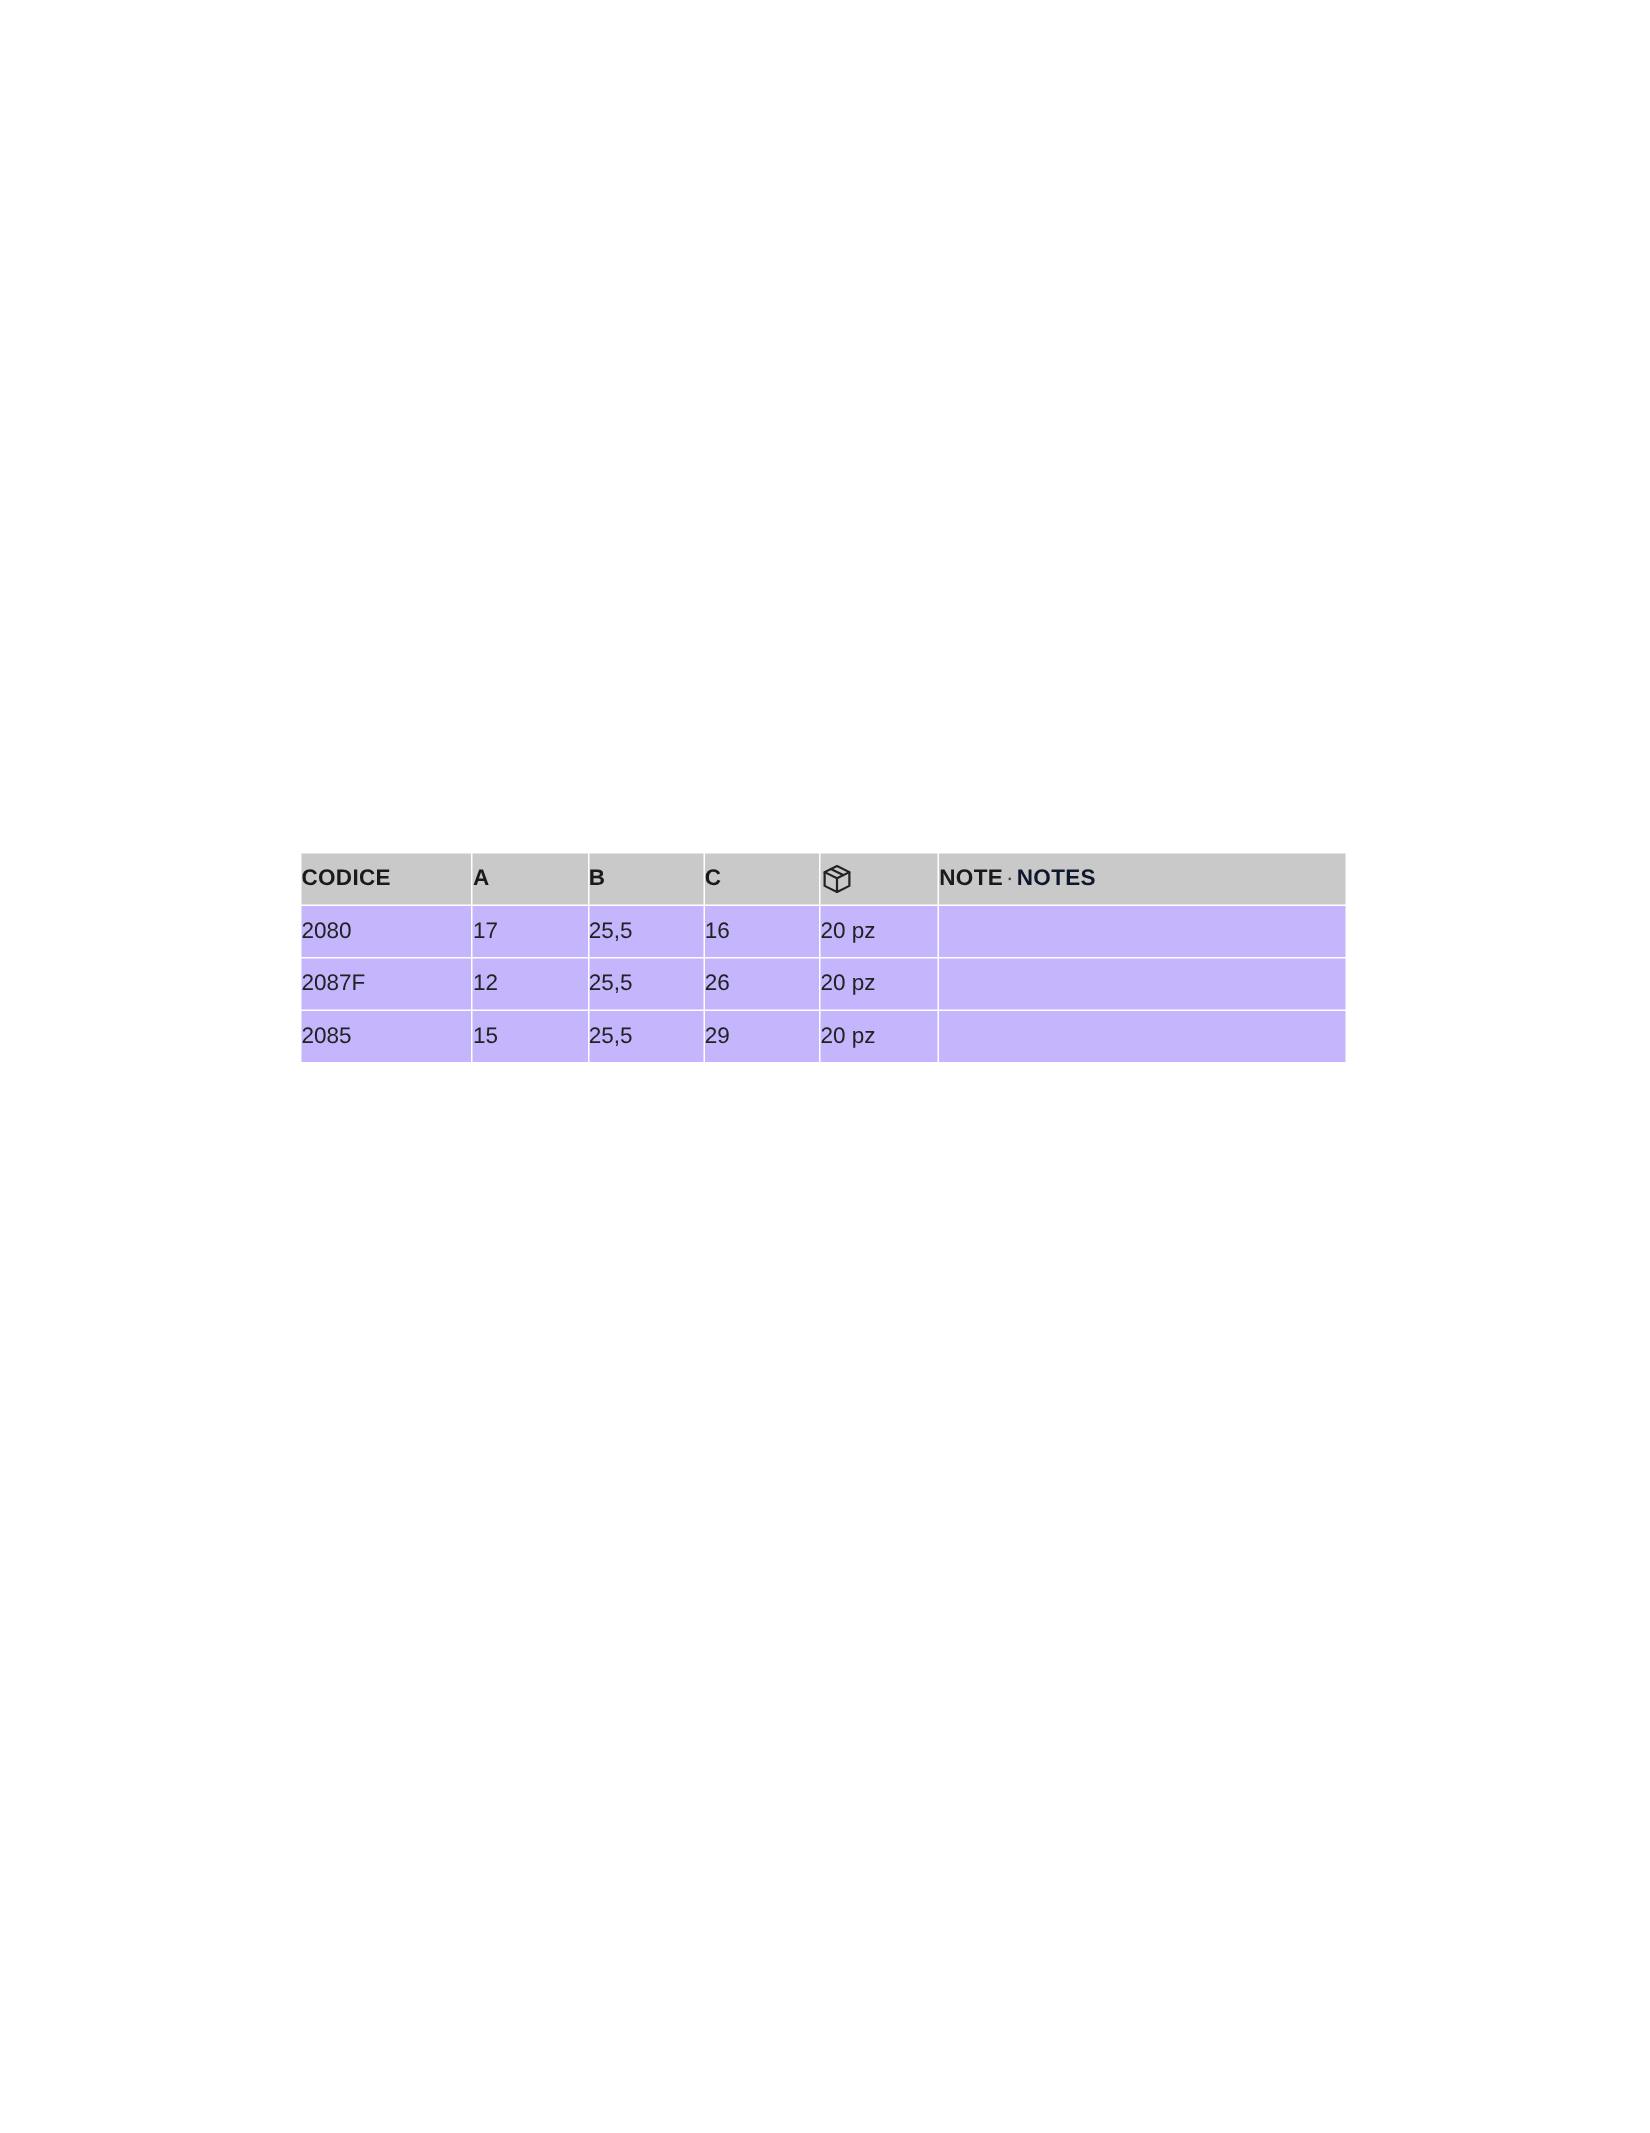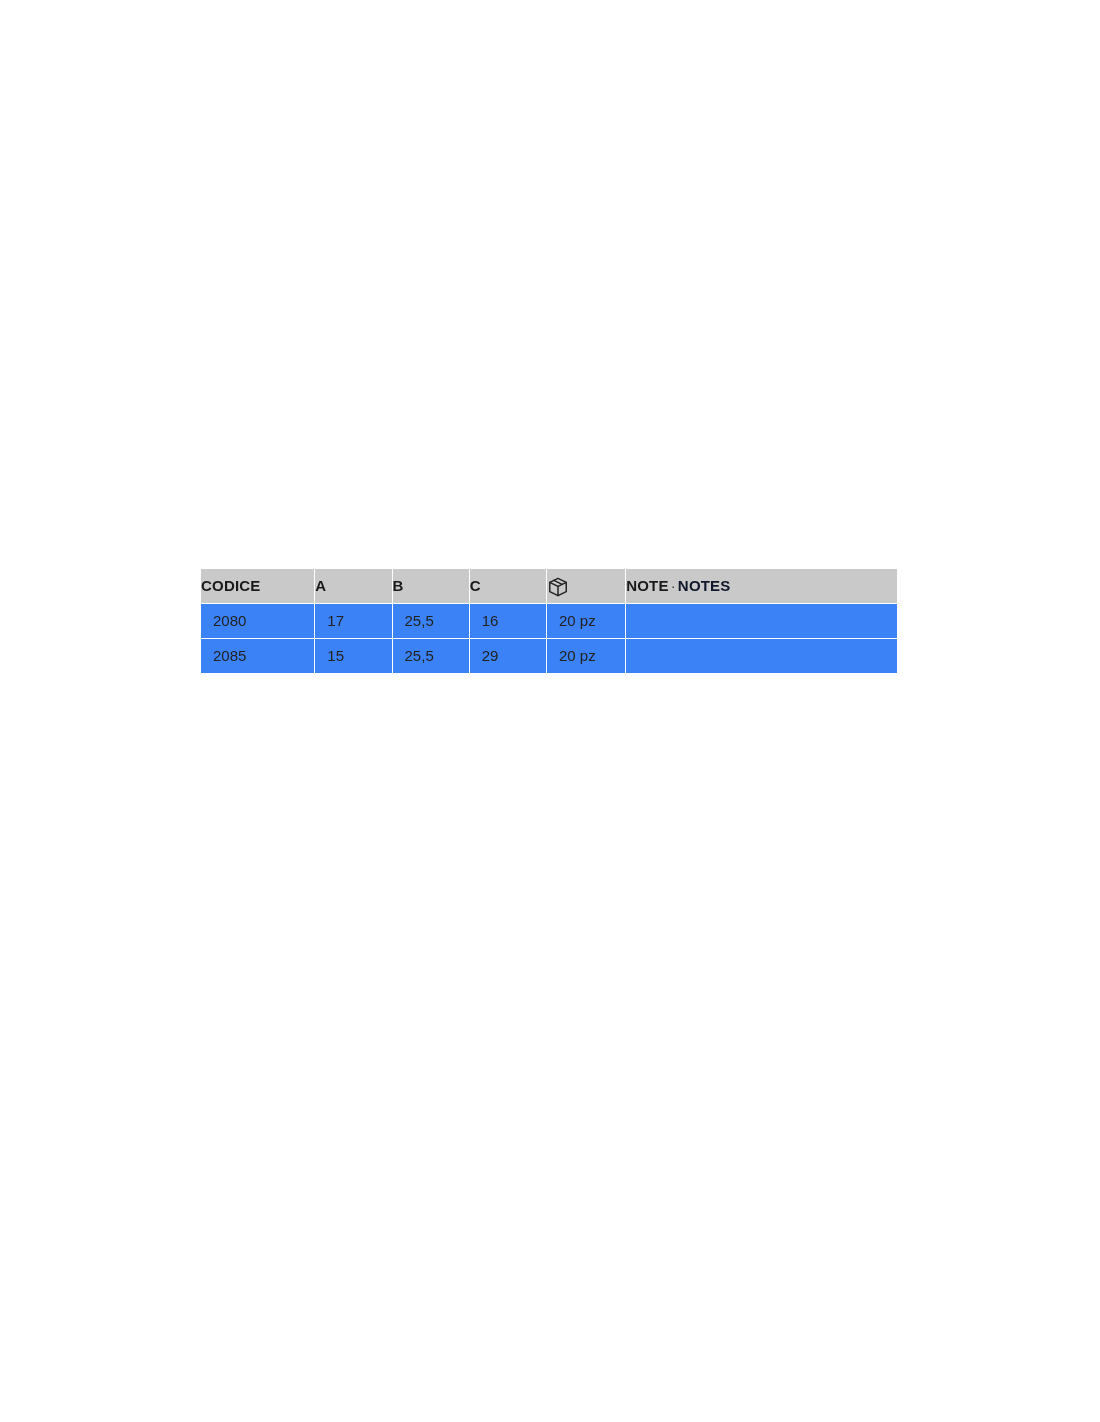--- a/index.html
+++ b/index.html
@@ -44,22 +44,21 @@
   }
 
   table.spec-table thead th {
     background: #c9c9c9;
     font-weight: bold;
     color: #1a1a1a;
     letter-spacing: 0.2px;
   }
 
   table.spec-table tbody td {
-    background: #3b82f6;
-    padding-left: 12px;
+    background: #c4b5fd;
   }
 
   .col-codice { width: 113px; }
   .col-a      { width: 76px; }
   .col-b      { width: 76px; }
   .col-c      { width: 76px; }
   .col-pack   { width: 78px; }
   .col-note   { width: 270px; }
 
   .note-head {
@@ -119,20 +118,28 @@
     <tbody>
       <tr>
         <td>2080</td>
         <td>17</td>
         <td>25,5</td>
         <td>16</td>
         <td>20 pz</td>
         <td></td>
       </tr>
       <tr>
+        <td>2087F</td>
+        <td>12</td>
+        <td>25,5</td>
+        <td>26</td>
+        <td>20 pz</td>
+        <td></td>
+      </tr>
+      <tr>
         <td>2085</td>
         <td>15</td>
         <td>25,5</td>
         <td>29</td>
         <td>20 pz</td>
         <td></td>
       </tr>
     </tbody>
   </table>
 </div>

